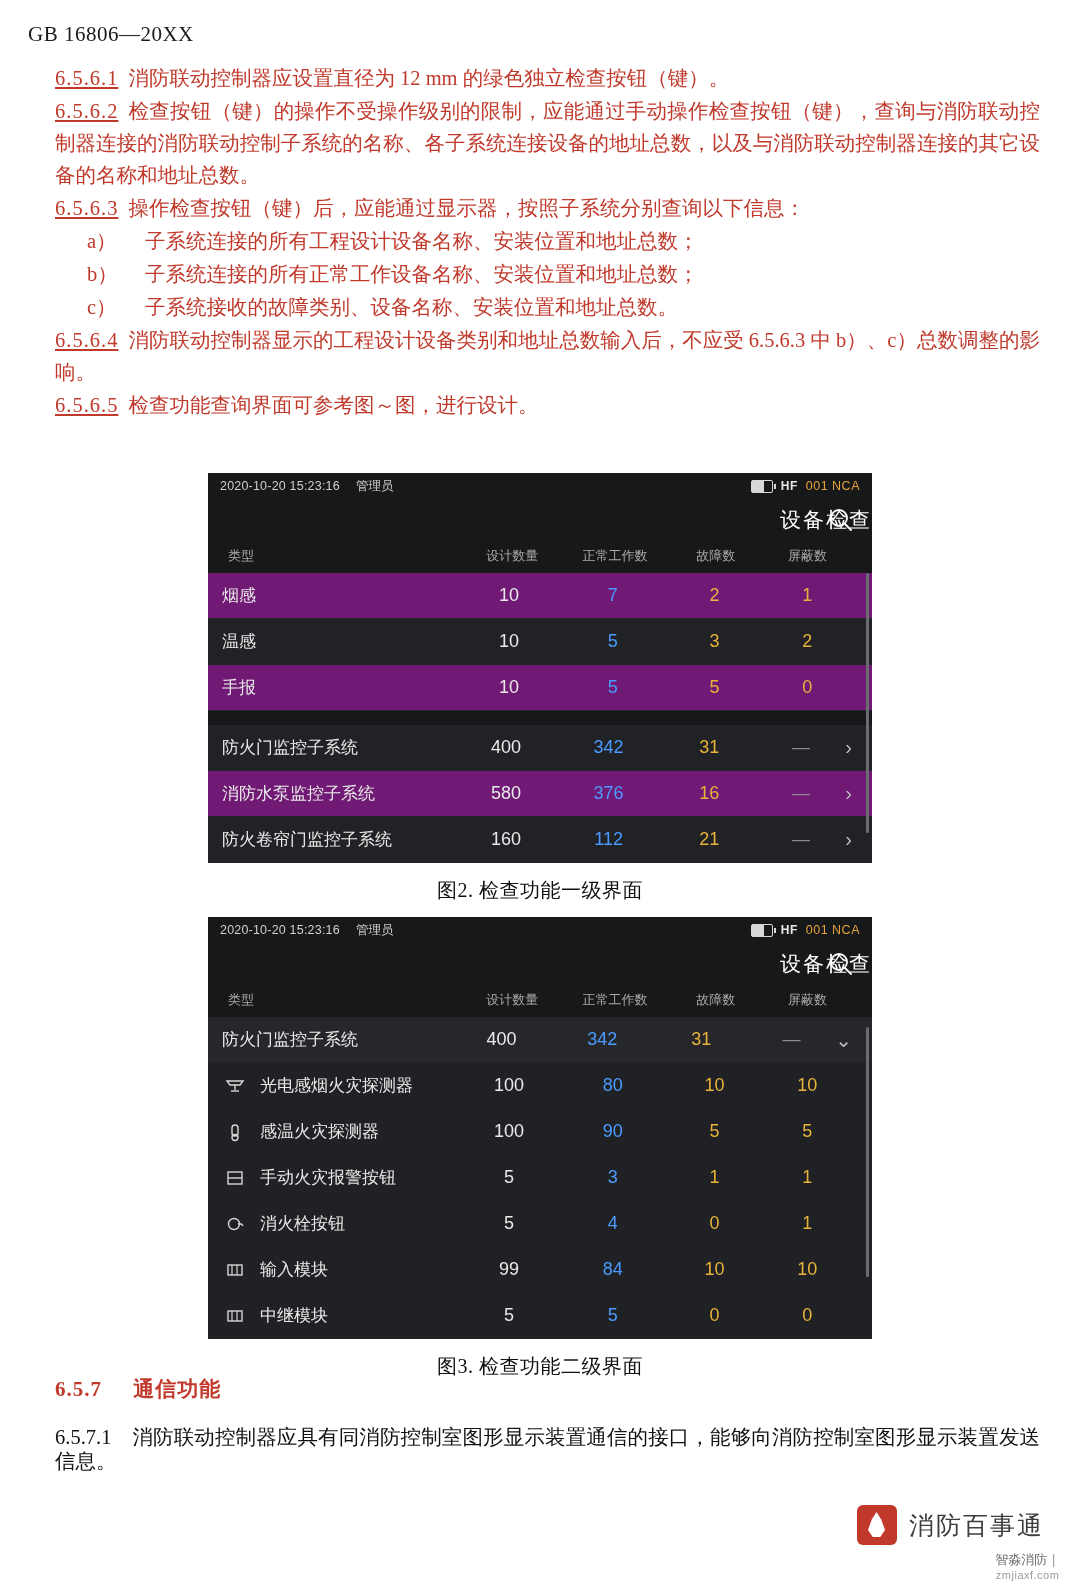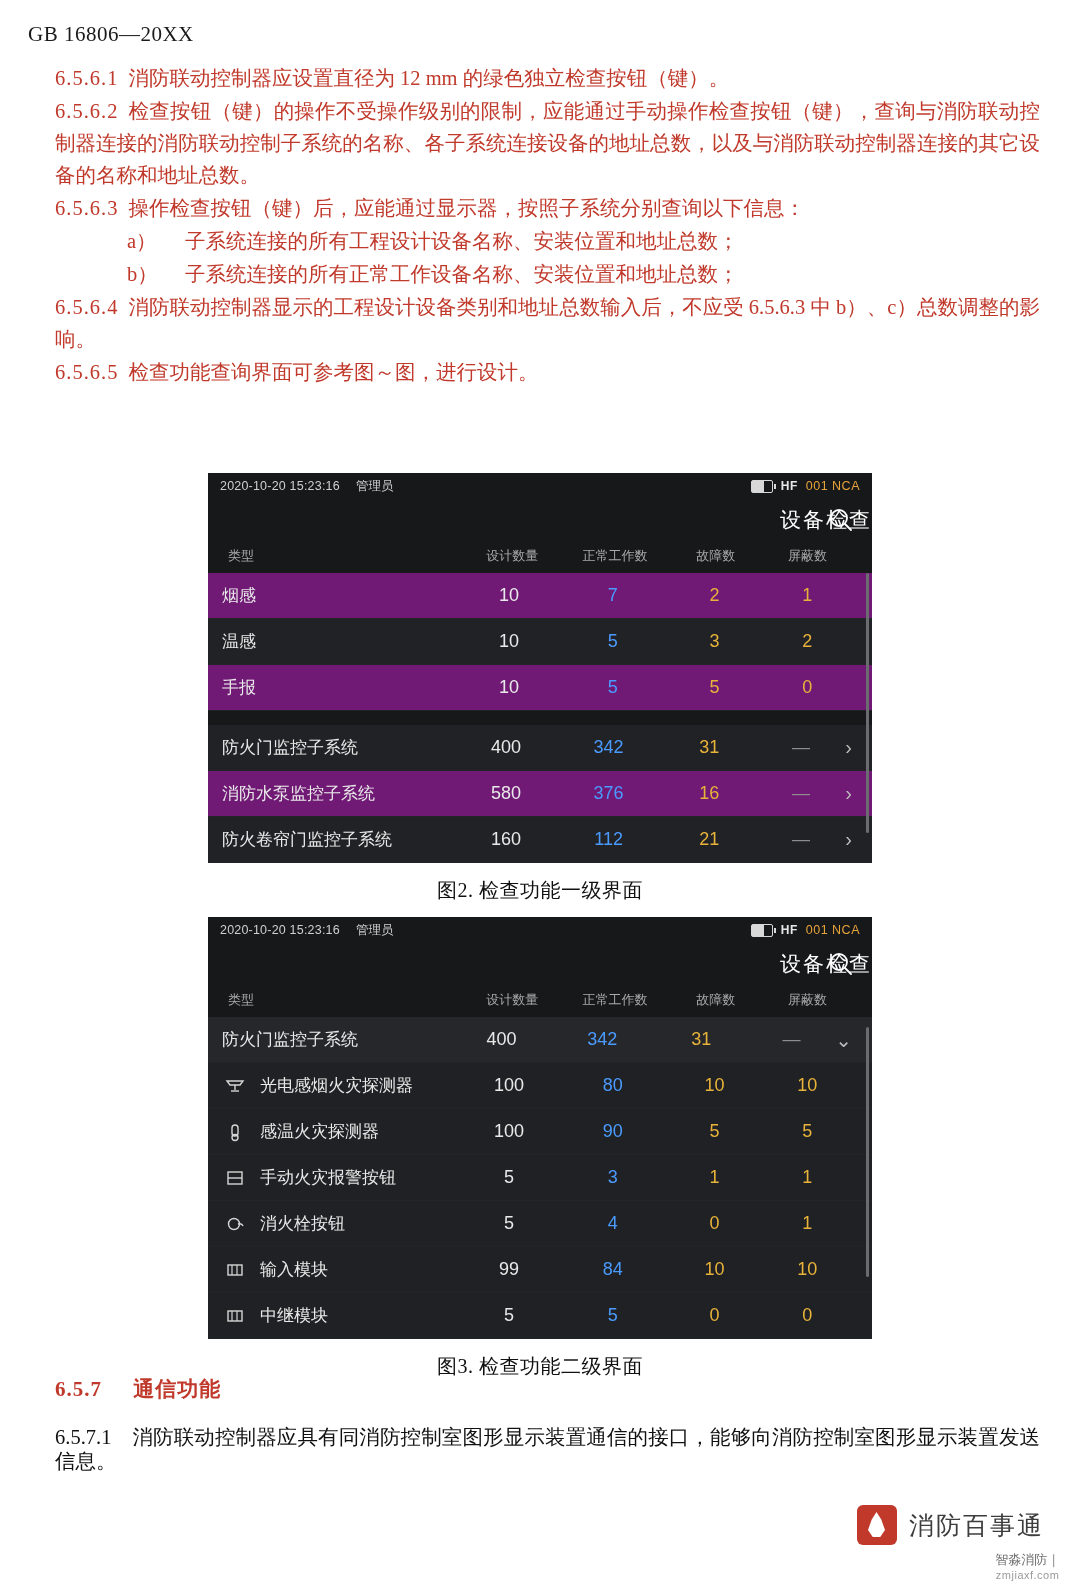--- a/index.html
+++ b/index.html
@@ -40,23 +40,24 @@
     color: #c0392b;
     font-size: 20.5px;
     line-height: 32px;
     text-align: justify;
     margin: 0 0 1px 0;
     font-family: "Liberation Serif", serif;
   }
   .para .num {
     letter-spacing: 1px;
     margin-right: 10px;
+    text-decoration: underline;
   }
   .para.indent-a {
-    margin-left: 72px;
+    margin-left: 32px;
     text-indent: 0;
   }
   .para .litem {
     display: inline-block;
     width: 58px;
   }
 
   
   .figure-wrap {
     position: absolute;
@@ -263,20 +264,21 @@
 
   <div class="std-header">GB 16806—20XX</div>
 
   <div class="body-text">
     <p class="para"><span class="num">6.5.6.1</span><span>消防联动控制器应设置直径为 12 mm 的绿色独立检查按钮（键）。</span></p>
     <p class="para"><span class="num">6.5.6.2</span><span>检查按钮（键）的操作不受操作级别的限制，应能通过手动操作检查按钮（键），查询与消防联动控制器连接的消防联动控制子系统的名称、各子系统连接设备的地址总数，以及与消防联动控制器连接的其它设备的名称和地址总数。</span></p>
     <p class="para"><span class="num">6.5.6.3</span><span>操作检查按钮（键）后，应能通过显示器，按照子系统分别查询以下信息：</span></p>
 
     <p class="para indent-a"><span class="litem">a）</span><span>子系统连接的所有工程设计设备名称、安装位置和地址总数；</span></p>
     <p class="para indent-a"><span class="litem">b）</span><span>子系统连接的所有正常工作设备名称、安装位置和地址总数；</span></p>
+    <p class="para indent-a"><span class="litem">c）</span><span>子系统接收的故障类别、设备名称、安装位置和地址总数。</span></p>
 
     <p class="para"><span class="num">6.5.6.4</span><span>消防联动控制器显示的工程设计设备类别和地址总数输入后，不应受 6.5.6.3 中 b）、c）总数调整的影响。</span></p>
     <p class="para"><span class="num">6.5.6.5</span><span>检查功能查询界面可参考图～图，进行设计。</span></p>
   </div>
 
   <div class="figure-wrap" style="top:473px;">
     <div class="device-panel">
 
       <div class="dp-statusbar">
         <span class="time">2020-10-20 15:23:16</span>

